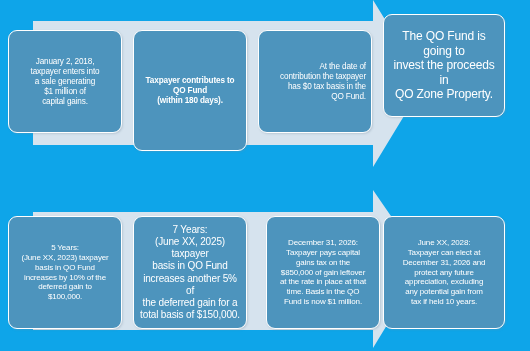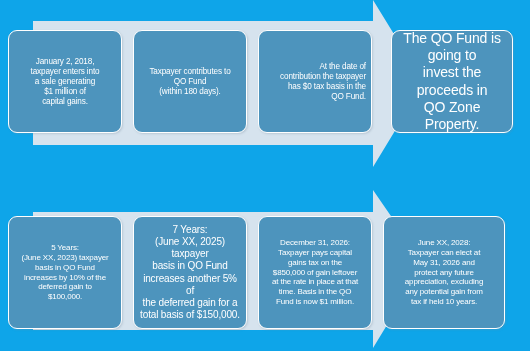--- a/index.html
+++ b/index.html
@@ -54,28 +54,28 @@
     box-shadow: 1px 1px 2px rgba(120,140,160,0.30);
   }
   .box .txt {
     display: block;
     white-space: pre-line;
     width: 100%;
   }
 
   
   .b1 { left: 8px;   top: 30px; width: 114px; height: 103px; font-size: 8.2px; }
-  .b2 { left: 133px; top: 30px; width: 114px; height: 103px; font-size: 8.2px; }
+  .b2 { left: 133px; top: 30px; width: 114px; height: 121px; font-size: 8.2px; font-weight: bold; }
   .b3 { left: 258px; top: 30px; width: 114px; height: 103px; font-size: 8.2px; text-align: right; }
-  .b4 { left: 383px; top: 30px; width: 122px; height: 103px; font-size: 14px; margin-left: 8px; }
+  .b4 { left: 383px; top: 14px; width: 122px; height: 103px; font-size: 12px; }
 
   
   .c1 { left: 8px;   top: 216px; width: 114px; height: 113px; font-size: 8.0px; justify-content: center; }
   .c2 { left: 133px; top: 216px; width: 114px; height: 113px; font-size: 10px; }
-  .c3 { left: 258px; top: 216px; width: 114px; height: 113px; font-size: 8.0px; }
+  .c3 { left: 266px; top: 216px; width: 114px; height: 113px; font-size: 8.0px; }
   .c4 { left: 383px; top: 216px; width: 122px; height: 113px; font-size: 8.0px; }
 </style>
 </head>
 <body>
 
 <div class="stage">
 
   <div class="arrow-row top">
     <svg class="arrow-svg" viewBox="0 0 530 175" aria-hidden="true">
       <polygon points="33,21 373,21 373,0 424,83 373,167 373,145 33,145" fill="#d6e3ee"></polygon>
@@ -133,20 +133,20 @@
 Taxpayer pays capital
 gains tax on the
 $850,000 of gain leftover
 at the rate in place at that
 time. Basis in the QO
 Fund is now $1 million.</span>
   </div>
   <div class="box c4">
     <span class="txt">June XX, 2028:
 Taxpayer can elect at
-May 31, 2026 and
+December 31, 2026 and
 protect any future
 appreciation, excluding
 any potential gain from
 tax if held 10 years.</span>
   </div>
 
 </div>
 
 </body></html>

